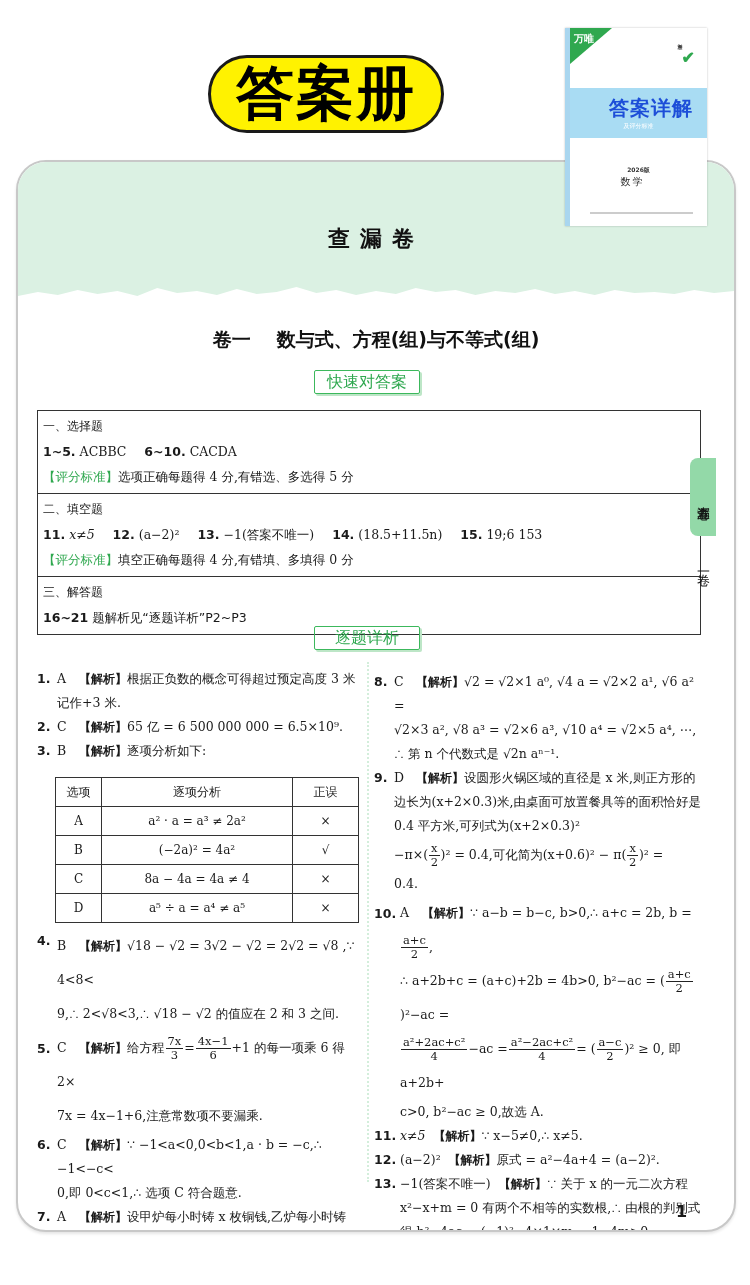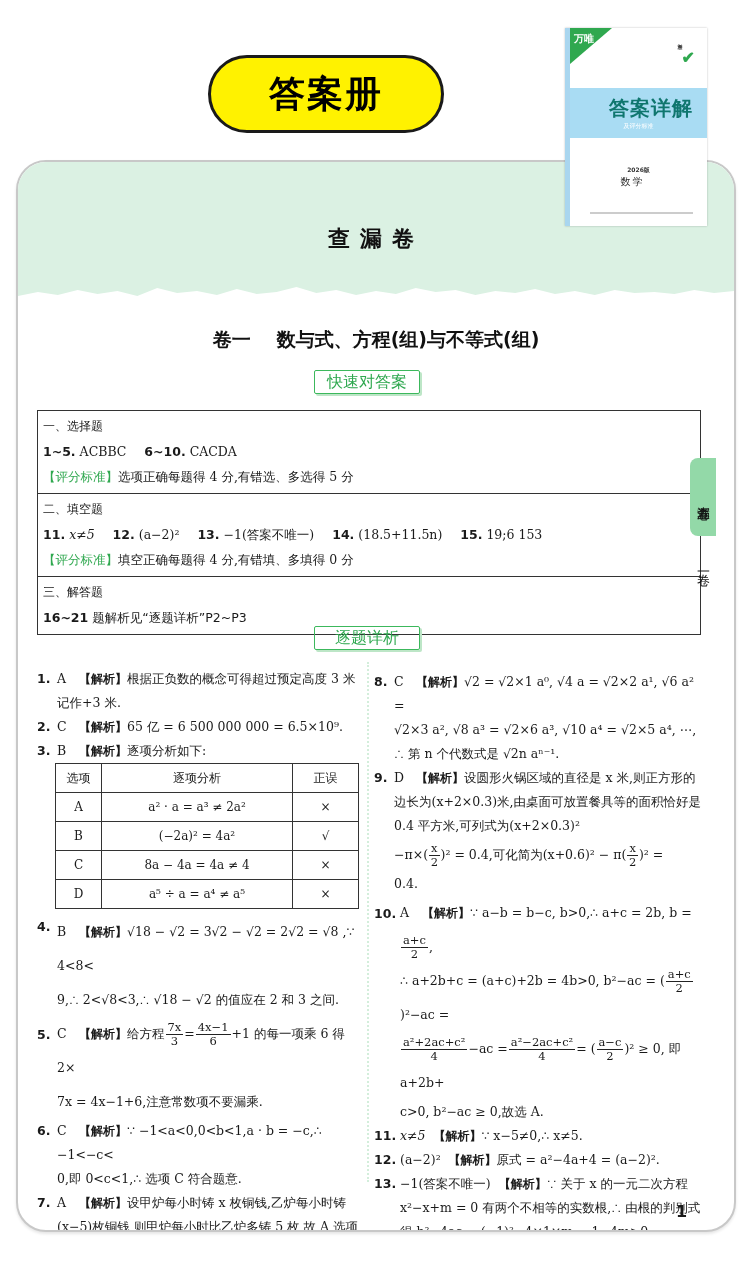--- a/index.html
+++ b/index.html
@@ -5,40 +5,40 @@
   * { box-sizing: border-box; margin: 0; padding: 0; }
   html, body { width: 750px; height: 1285px; background: #ffffff; overflow: hidden; }
   body { position: relative; font-family: "DejaVu Serif", "Liberation Serif", serif; color: #1a1a1a; }
   .sans { font-family: "DejaVu Sans", "Liberation Sans", sans-serif; }
 
   
   .pill {
     position: absolute; left: 208px; top: 55px; width: 236px; height: 78px;
     background: #fff200; border: 3px solid #1a1a1a; border-radius: 40px;
     display: flex; align-items: center; justify-content: center;
-    font-family: "DejaVu Sans", sans-serif; font-weight: bold; font-size: 36px; letter-spacing: 2px; color: #000; text-align: right;
+    font-family: "DejaVu Sans", sans-serif; font-weight: bold; font-size: 58px; letter-spacing: 2px; color: #000; text-align: right;
   }
 
   
   .book {
     position: absolute; left: 565px; top: 28px; width: 142px; height: 198px;
     background: #fff; box-shadow: 0 0 2px rgba(0,0,0,0.25); z-index: 5;
     border-left: 5px solid #a9d6ef; overflow: hidden;
   }
   .book .tri { position: absolute; left: 0; top: 0; width: 0; height: 0;
     border-top: 36px solid #2fa84f; border-right: 42px solid transparent; border-left: 0; }
   .book .tri-wrap { position:absolute; left:0; top:0; width:42px; height:36px; }
   .book .brand { position: absolute; left: 4px; top: 4px; font-size: 10px; font-weight: bold; color: #fff; font-family: "DejaVu Sans", sans-serif; }
   .book .check { position: absolute; right: 12px; top: 20px; color: #2fa84f; font-size: 16px; font-weight: bold; }
   .book .small-tag { position: absolute; right: 24px; top: 12px; font-size: 5px; color: #333; writing-mode: vertical-rl; }
   .book .band {
     position: absolute; left: 0; right: 0; top: 60px; height: 50px; background: #a9dcf3;
     display: flex; flex-direction: column; align-items: center; justify-content: center;
   }
-  .book .band-title { font-family: "DejaVu Sans", sans-serif; font-weight: bold; font-size: 20px; color: #0f766e; letter-spacing: 1px; margin-left: 25px; }
+  .book .band-title { font-family: "DejaVu Sans", sans-serif; font-weight: bold; font-size: 20px; color: #1d4ed8; letter-spacing: 1px; margin-left: 25px; }
   .book .band-sub { font-size: 6px; color: #fff; font-family: "DejaVu Sans", sans-serif; }
   .book .ed { position: absolute; left: 0; right: 0; top: 138px; text-align: center; font-size: 6px; font-family: "DejaVu Sans", sans-serif; font-weight: bold; color: #333; }
   .book .subj { position: absolute; left: 0; right: 12px; top: 147px; text-align: center; font-size: 10px; font-family: "DejaVu Sans", sans-serif; color: #333; letter-spacing: 2px; }
   .book .footline { position: absolute; left: 20px; right: 14px; top: 184px; height: 2px; background: #ccc; }
 
   
   .card {
     position: absolute; left: 16px; top: 160px; width: 720px; height: 1072px;
     border: 2px solid #c8c8c8; border-radius: 30px; background: #fff; overflow: hidden;
     box-shadow: 0 2px 3px rgba(0,0,0,0.1);
@@ -88,21 +88,21 @@
   .item { position: relative; padding-left: 20px; }
   .item .n { position: absolute; left: 0; top: 0; font-family: "DejaVu Sans", sans-serif; font-weight: bold; font-size: 12.5px; }
   .item.w2 { padding-left: 26px; }
   .jx { font-family: "DejaVu Sans", sans-serif; font-weight: bold; font-size: 12px; }
   .ans { display: inline-block; width: 22px; }
   .frac { display: inline-flex; flex-direction: column; vertical-align: middle; text-align: center; line-height: 13px; font-size: 11.5px; margin: 0 1px; }
   .frac .tp { border-bottom: 1px solid #222; padding: 0 2px; }
   .tall { line-height: 34px; }
 
   
-  .atab { margin: 0 0 6px 18px; border-collapse: collapse; width: 304px; font-size: 12px; }
+  .atab { margin: 14px 0 6px 18px; border-collapse: collapse; width: 304px; font-size: 12px; }
   .atab td, .atab th { border: 1px solid #333; height: 29px; text-align: center; font-weight: normal; }
   .atab th { font-family: "DejaVu Sans", sans-serif; font-size: 12px; }
   .atab .c1 { width: 46px; } .atab .c3 { width: 66px; }
 
   
   .sidetab {
     position: absolute; left: 690px; top: 458px; width: 26px; height: 78px;
     background: #93d9a8; border-radius: 8px 0 0 8px;
     font-family: "DejaVu Sans", sans-serif; font-size: 13px; color: #111;
     writing-mode: vertical-rl; text-orientation: upright; display:flex; align-items:center; justify-content:center; letter-spacing: 1px;

